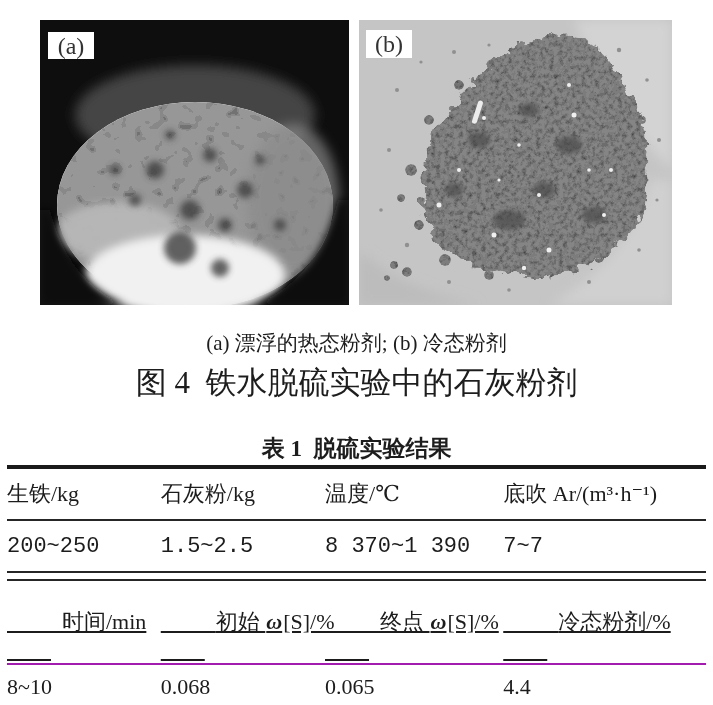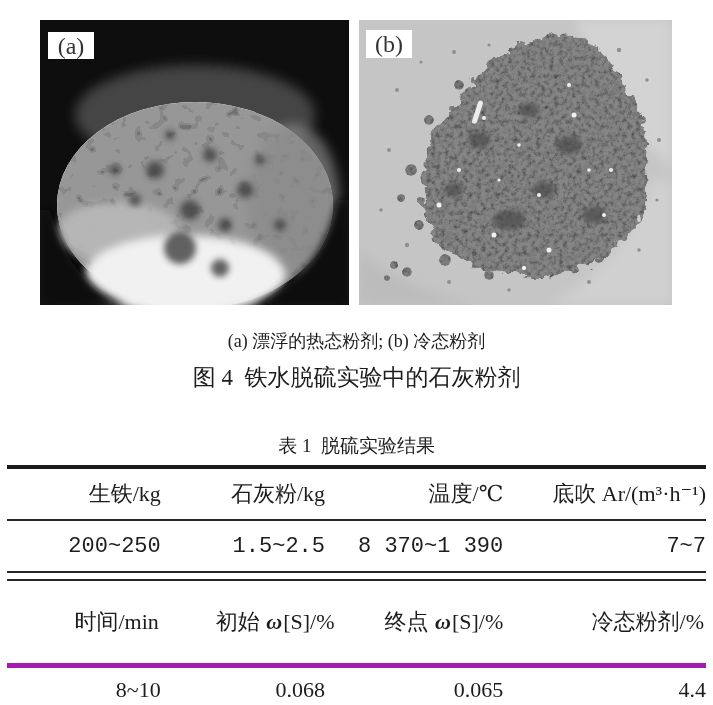--- a/index.html
+++ b/index.html
@@ -5,35 +5,35 @@
   html,body{margin:0;padding:0;background:#ffffff;}
   .page{
     position:relative;width:713px;height:705px;background:#ffffff;overflow:hidden;
     font-family:"Liberation Serif","DejaVu Serif",serif;color:#1d1d1d;
   }
   .panel{position:absolute;top:20px;}
   .panel-a{left:40px;width:309px;height:285px;}
   .panel-b{left:359px;width:313px;height:285px;}
   .panel svg{display:block;}
   .centered{position:absolute;left:0;width:713px;text-align:center;white-space:pre;}
-  .subcaption{top:329px;font-size:18px;font-family:Liberation Serif, serif;}
-  .caption{top:362px;font-size:23px;}
-  .table-title{top:433px;font-size:19px;}
+  .subcaption{top:329px;font-size:21px;font-family:Liberation Serif, serif;}
+  .caption{top:362px;font-size:31px;}
+  .table-title{top:433px;font-size:23px;font-weight:bold;}
   table.results{
     position:absolute;left:7px;top:465px;width:699px;
     border-collapse:separate;border-spacing:0;table-layout:fixed;
     border-top:4px solid #1a1a1a;border-bottom:4px solid #1a1a1a;
     font-size:22px;color:#1c1c1c;
   }
   col.c1{width:22%;} col.c2{width:23.5%;} col.c3{width:25.5%;} col.c4{width:29%;}
-  td{text-align:right;vertical-align:middle;padding:0;white-space:pre;}
+  td{text-align:left;vertical-align:middle;padding:0;white-space:pre;}
   tr.h1 td{height:50px;border-bottom:2px solid #262626;}
   tr.d1 td{height:50px;border-bottom:2px solid #262626;font-family:Liberation Mono, monospace;}
   tr.sep td{height:6px;border-bottom:2px solid #262626;line-height:0;}
-  tr.h2 td{height:50px;border-bottom:5px solid #a21caf;}
+  tr.h2 td{height:50px;border-bottom:2px solid #a21caf;text-decoration:underline;}
   tr.d2 td{height:43px;}
   .omega{font-style:italic;font-weight:bold;padding:0 1px;}
   .svg-label{font-family:"Liberation Serif","DejaVu Serif",serif;}
 </style>
 </head>
 <body>
 
 <div class="page">
 
   <div class="panel panel-a">

